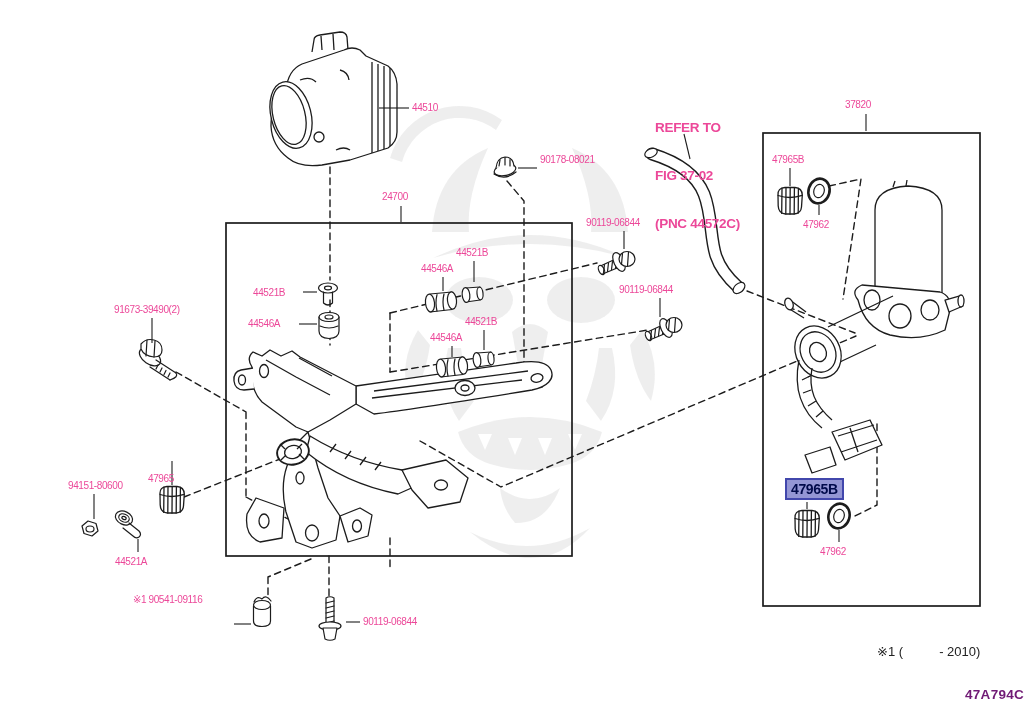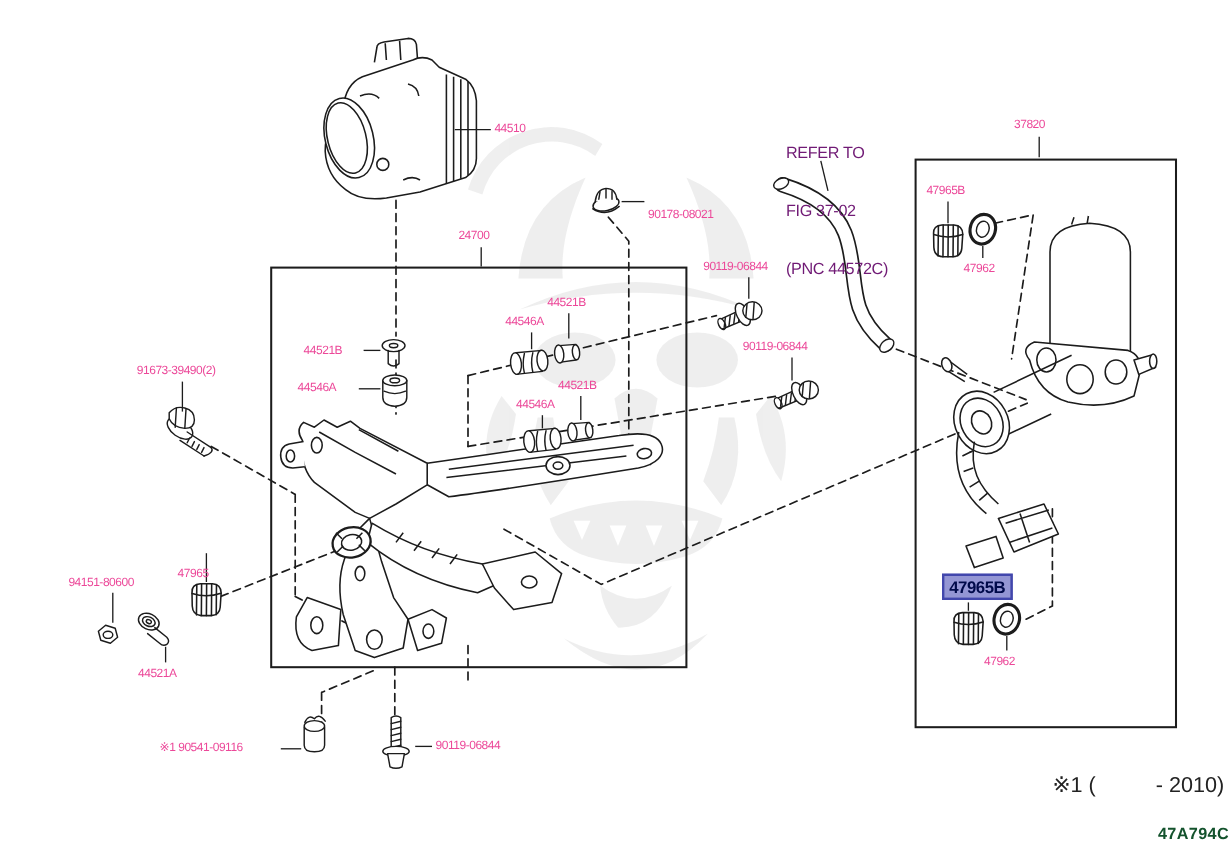--- a/index.html
+++ b/index.html
@@ -1,25 +1,25 @@
 <!DOCTYPE html>
 <html><head>
 <meta charset="utf-8">
 <style>
   html,body{margin:0;padding:0;background:#fff}
   .canvas{position:relative;width:1024px;height:707px;background:#fff;overflow:hidden;
           font-family:"Liberation Sans","DejaVu Sans",sans-serif}
   .canvas svg{position:absolute;left:0;top:0}
   .plabel{position:absolute;font-size:10px;font-weight:400;letter-spacing:-0.4px;
           color:#ec4899;white-space:pre;line-height:16px}
-  .refer{position:absolute;font-size:13.5px;font-weight:400;letter-spacing:-0.3px;
-         color:#701a75;line-height:16px;white-space:pre}
-  .note{position:absolute;font-size:18px;font-weight:400;letter-spacing:0;
+  .refer{position:absolute;font-size:13.5px;font-weight:700;letter-spacing:-0.3px;
+         color:#ec4899;line-height:16px;white-space:pre}
+  .note{position:absolute;font-size:13px;font-weight:400;letter-spacing:0;
         color:#222;white-space:pre}
-  .code{position:absolute;font-size:13.5px;font-weight:700;color:#14532d;letter-spacing:.3px}
+  .code{position:absolute;font-size:13.5px;font-weight:700;color:#701a75;letter-spacing:.3px}
   .highlight{position:absolute;background:#9496d4;border:2px solid #4247ac;
              color:#000a4a;font-size:14px;font-weight:700;letter-spacing:-0.4px;
              padding:1px 4px;line-height:16px}
 </style>
 </head>
 <body>
 
 <div class="canvas">
 
 <svg width="1024" height="707" viewBox="0 0 1024 707">
@@ -270,37 +270,37 @@
     <path d="M138,539 V552"></path>
     <path d="M234,624 H251"></path>
     <path d="M346,622 H360"></path>
     <path d="M807,502 V509"></path>
     <path d="M839,530 V542"></path>
   </g>
 </svg>
 
   <div class="plabel" style="left:412px;top:100px">44510</div>
   <div class="plabel" style="left:382px;top:189px">24700</div>
-  <div class="plabel" style="left:540px;top:172px">90178-08021</div>
+  <div class="plabel" style="left:540px;top:152px">90178-08021</div>
   <div class="plabel" style="left:845px;top:97px">37820</div>
   <div class="plabel" style="left:772px;top:152px">47965B</div>
   <div class="plabel" style="left:803px;top:217px">47962</div>
   <div class="plabel" style="left:114px;top:302px">91673-39490(2)</div>
   <div class="plabel" style="left:253px;top:285px">44521B</div>
   <div class="plabel" style="left:248px;top:316px">44546A</div>
   <div class="plabel" style="left:421px;top:261px">44546A</div>
   <div class="plabel" style="left:456px;top:245px">44521B</div>
   <div class="plabel" style="left:430px;top:330px">44546A</div>
   <div class="plabel" style="left:465px;top:314px">44521B</div>
   <div class="plabel" style="left:586px;top:215px">90119-06844</div>
   <div class="plabel" style="left:619px;top:282px">90119-06844</div>
   <div class="plabel" style="left:148px;top:471px">47965</div>
-  <div class="plabel" style="left:57px;top:478px">94151-80600</div>
+  <div class="plabel" style="left:68px;top:478px">94151-80600</div>
   <div class="plabel" style="left:115px;top:554px">44521A</div>
-  <div class="plabel" style="left:133px;top:616px">※1 90541-09116</div>
+  <div class="plabel" style="left:133px;top:592px">※1 90541-09116</div>
   <div class="plabel" style="left:363px;top:614px">90119-06844</div>
   <div class="highlight" style="left:785px;top:478px">47965B</div>
   <div class="plabel" style="left:820px;top:544px">47962</div>
 
   <div class="refer" style="left:655px;top:88px">
     <div>REFER TO</div>
     <div>FIG 37-02</div>
     <div>(PNC 44572C)</div>
   </div>
 

